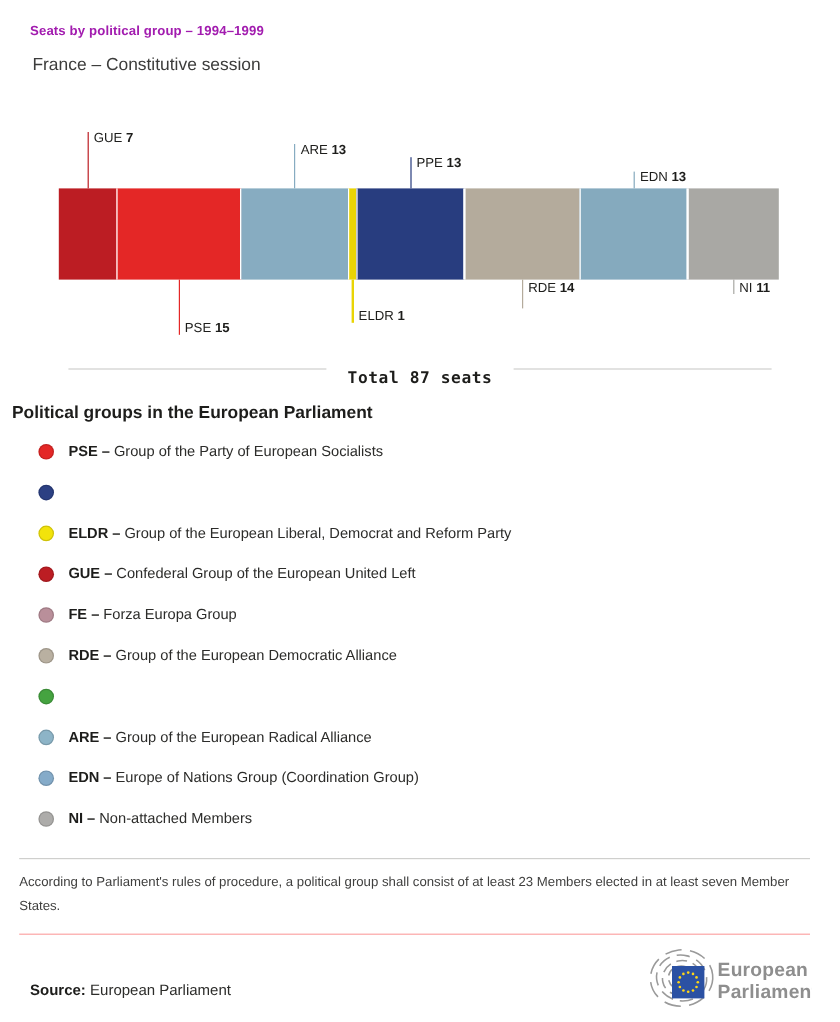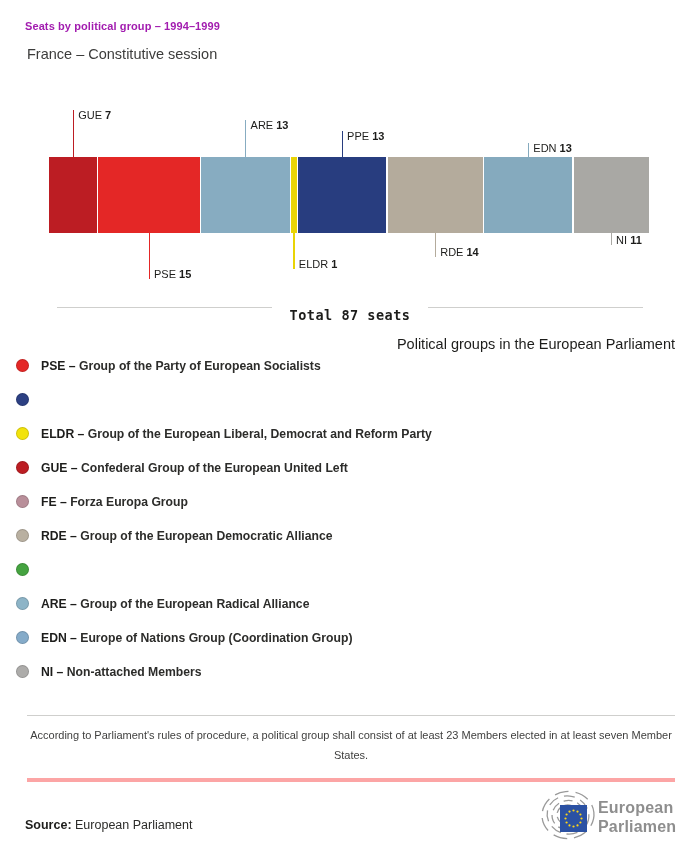--- a/index.html
+++ b/index.html
@@ -23,33 +23,33 @@
   .bar-label { position:absolute; font-size:11px; line-height:12px; white-space:nowrap; color:#1d1d1b; }
   .bar-label b { font-weight:bold; }
   
   .total-row { display:flex; align-items:flex-start; margin:14px 57px 0 57px; }
   .total-rule { flex:1 1 auto; height:1px; background:#cfcfcd; }
   .total-label {
     padding:0 18px; font-family:"DejaVu Sans Mono", monospace;
     font-size:13.5px; font-weight:bold; letter-spacing:.5px; color:#1d1d1b;
   }
   
-  .legend-heading { margin:13px 25px 0 10px; font-size:14.5px; font-weight:normal;text-align:right; }
+  .legend-heading { margin:13px 25px 0 10px; font-size:14.5px; font-weight:bold; }
   .legend { list-style:none; margin:7px 0 0 0; }
-  .legend-item { display:flex; align-items:flex-start; height:34px; padding-left:16px;font-weight:bold; }
+  .legend-item { display:flex; align-items:center; height:34px; padding-left:32px; }
   .dot {
     width:13px; height:13px; border-radius:50%; flex:0 0 13px; margin-right:12px;
     box-shadow: inset 0 0 0 1px rgba(0,0,0,.15);
   }
   .legend-text { font-size:12.2px; color:#2c2c2a; }
   .legend-text b { color:#1d1d1b; }
   
   .footnote {
-    margin:16px 25px 0 27px; border-top:1px solid #cfcfcd; border-bottom:4px solid #fca5a5;
-    padding:9px 0 13px 0; font-size:11px; line-height:20px; color:#3f3f3e;text-align:center;
+    margin:16px 25px 0 16px; border-top:1px solid #cfcfcd; border-bottom:1px solid #fca5a5;
+    padding:9px 0 13px 0; font-size:11px; line-height:20px; color:#3f3f3e;
   }
   
   .footer {
     position:absolute; left:25px; right:24px; bottom:8px; height:56px;
     display:flex; align-items:center; justify-content:space-between;
   }
   .source-line { font-size:12.5px; color:#2c2c2a; margin-top:18px; }
   .source-line b { color:#1d1d1b; }
   .ep-logo { display:flex; align-items:center; }
   .ep-logo-text {
@@ -74,21 +74,21 @@
     <div class="leader" style="left: 245.052px; background: rgb(135, 172, 193); height: 37px; top: 17px;"></div>
     <span class="bar-label" style="left: 250.552px; top: 16px;"><span>ARE </span><b>13</b></span>
     <div class="seg" style="left: 290.379px; width: 6.89655px; background: rgb(233, 212, 5);"></div>
     <div class="leader" style="left: 293.328px; background: rgb(233, 212, 5); height: 36px; top: 130px;"></div>
     <span class="bar-label" style="left: 298.828px; top: 155px;"><span>ELDR </span><b>1</b></span>
     <div class="seg" style="left: 297.276px; width: 89.6552px; background: rgb(40, 61, 127);"></div>
     <div class="leader" style="left: 341.603px; background: rgb(40, 61, 127); height: 26px; top: 28px;"></div>
     <span class="bar-label" style="left: 347.103px; top: 27px;"><span>PPE </span><b>13</b></span>
     <div class="seg" style="left: 386.931px; width: 96.5517px; background: rgb(180, 171, 156);"></div>
     <div class="leader" style="left: 434.707px; background: rgb(180, 171, 156); height: 24px; top: 130px;"></div>
-    <span class="bar-label" style="left: 440.207px; top: 143px;"><span>RDE </span><b>14</b></span>
+    <span class="bar-label" style="left: 440.207px; top: 131px;"><span>RDE </span><b>14</b></span>
     <div class="seg" style="left: 483.483px; width: 89.6552px; background: rgb(133, 170, 190);"></div>
     <div class="leader" style="left: 527.81px; background: rgb(133, 170, 190); height: 14px; top: 40px;"></div>
     <span class="bar-label" style="left: 533.31px; top: 39px;"><span>EDN </span><b>13</b></span>
     <div class="seg" style="left: 573.138px; width: 75.8621px; background: rgb(169, 168, 164);"></div>
     <div class="leader" style="left: 610.569px; background: rgb(169, 168, 164); height: 12px; top: 130px;"></div>
     <span class="bar-label" style="left: 616.069px; top: 131px;"><span>NI </span><b>11</b></span>
     <div class="seg-sep" style="left: 96.5259px;"></div>
     <div class="seg-sep" style="left: 199.974px;"></div>
     <div class="seg-sep" style="left: 289.629px;"></div>
     <div class="seg-sep" style="left: 296.526px;"></div>

